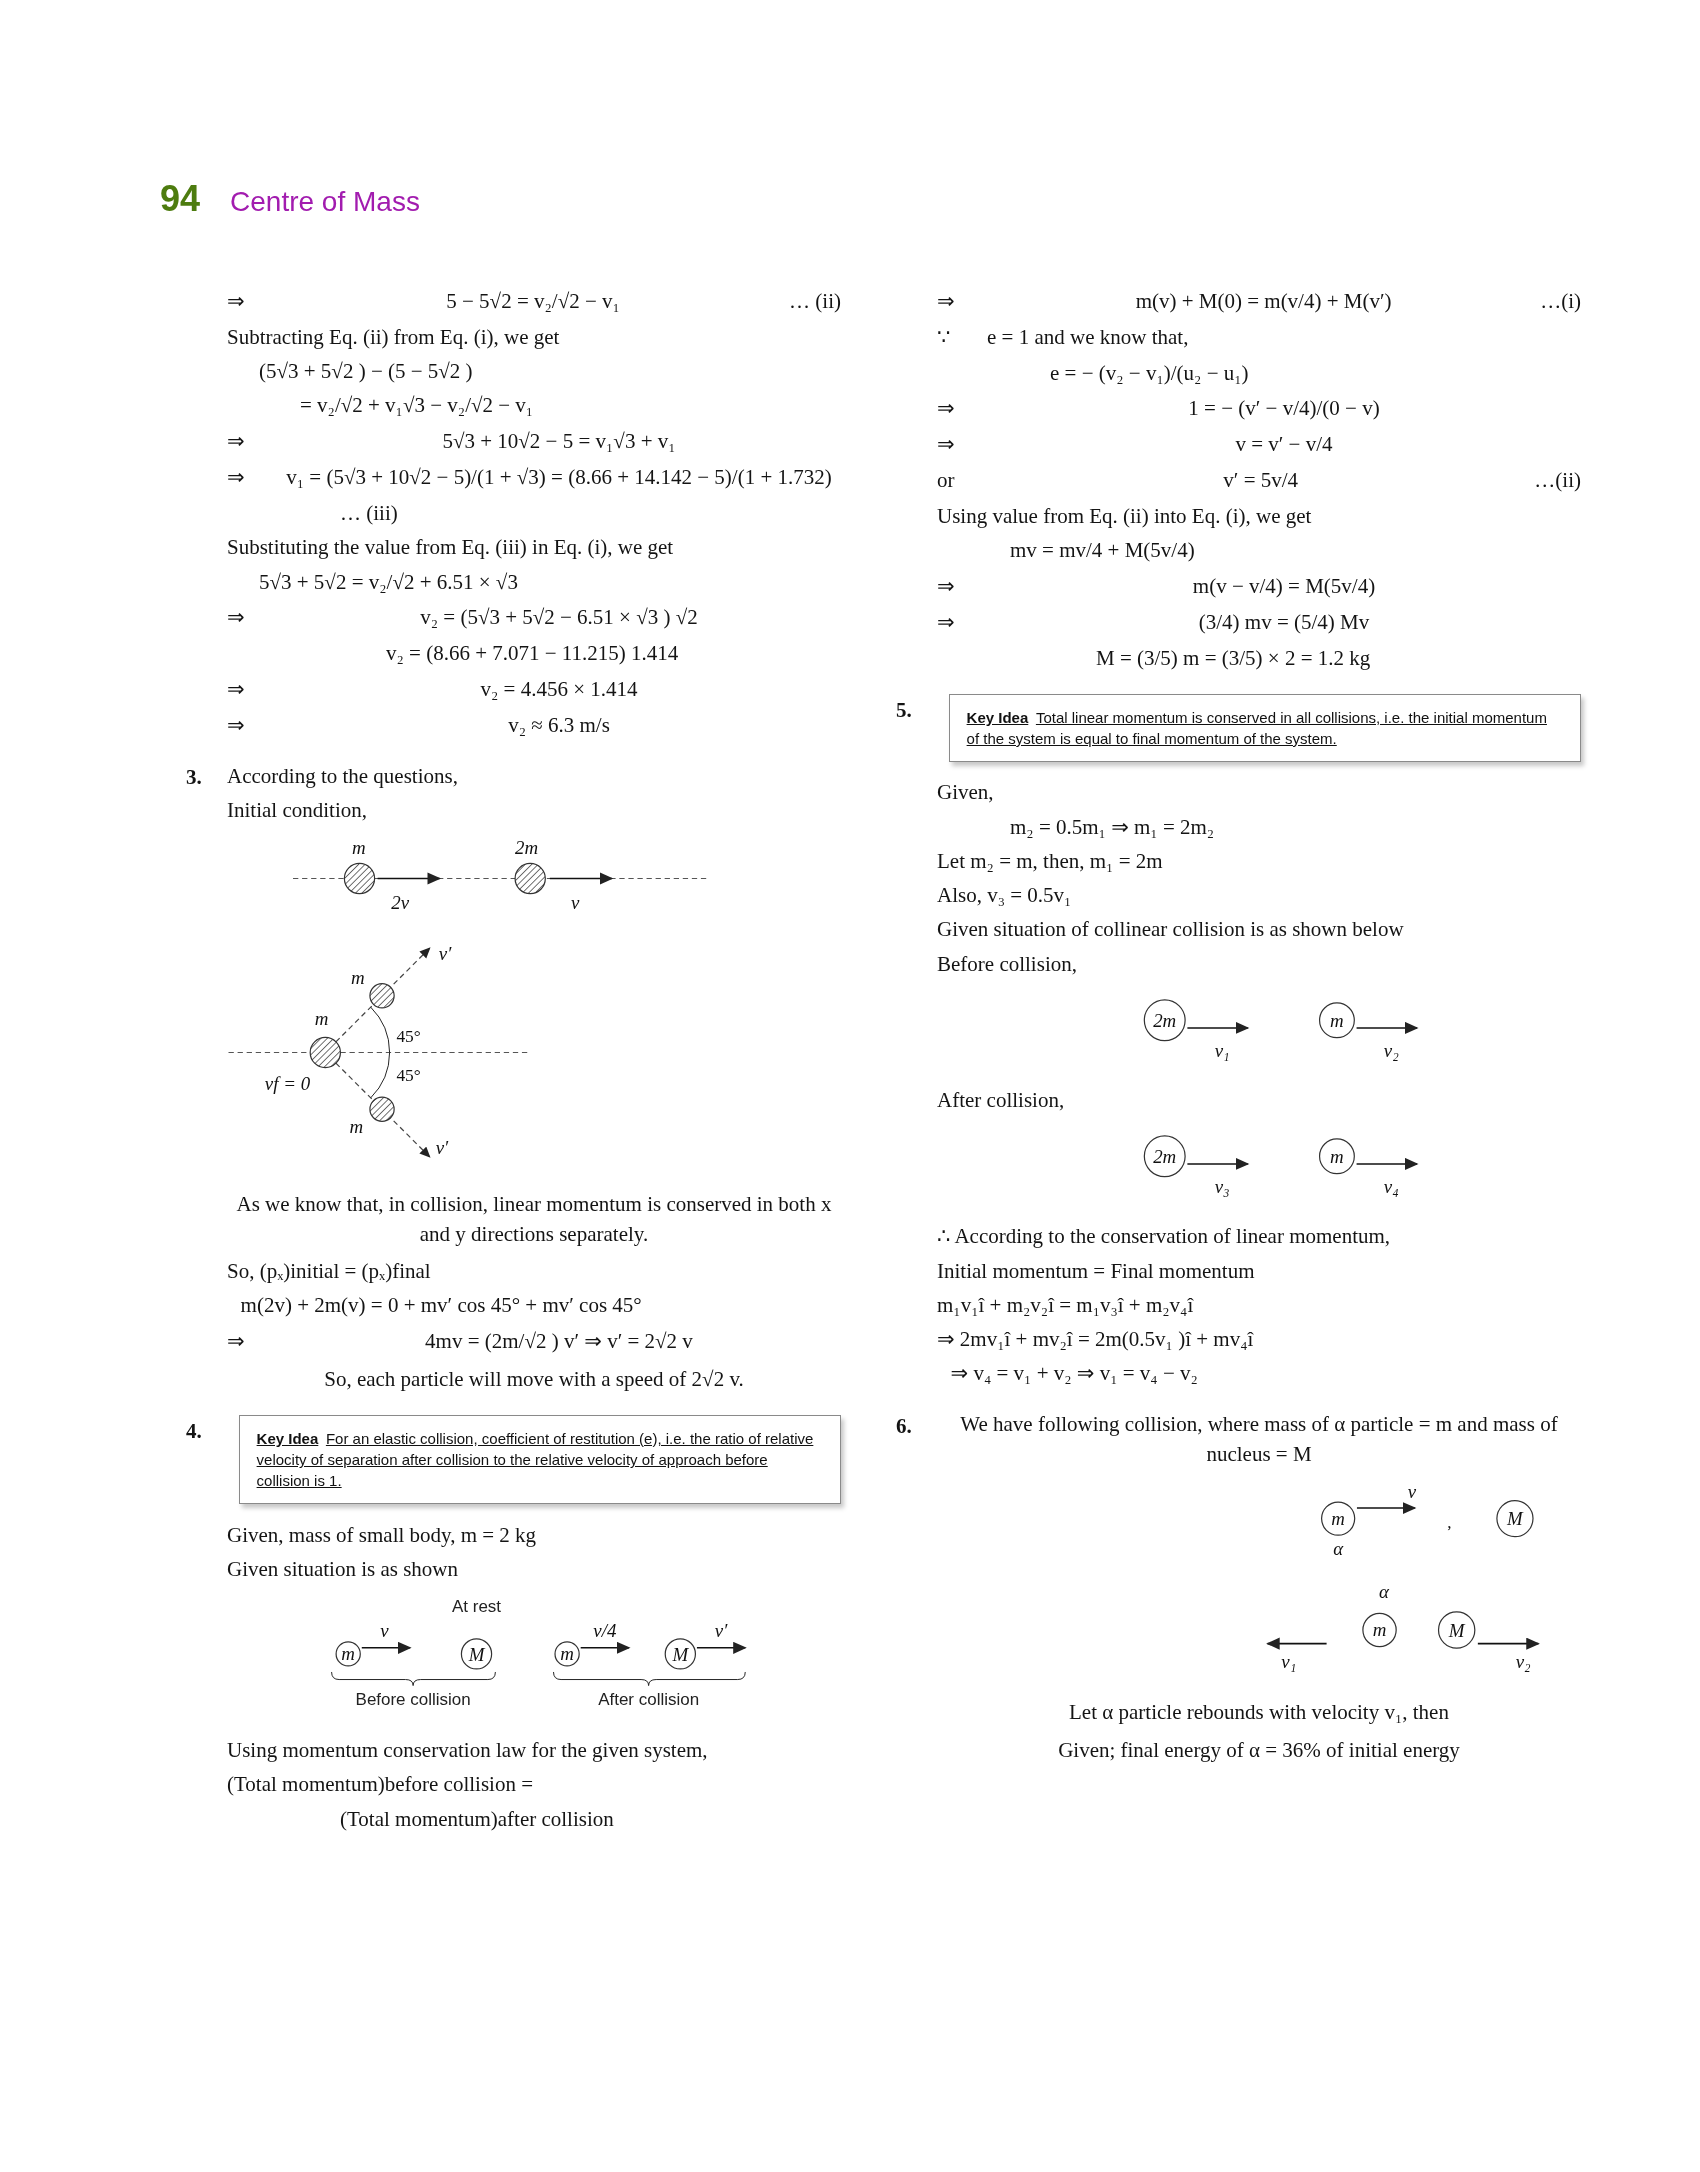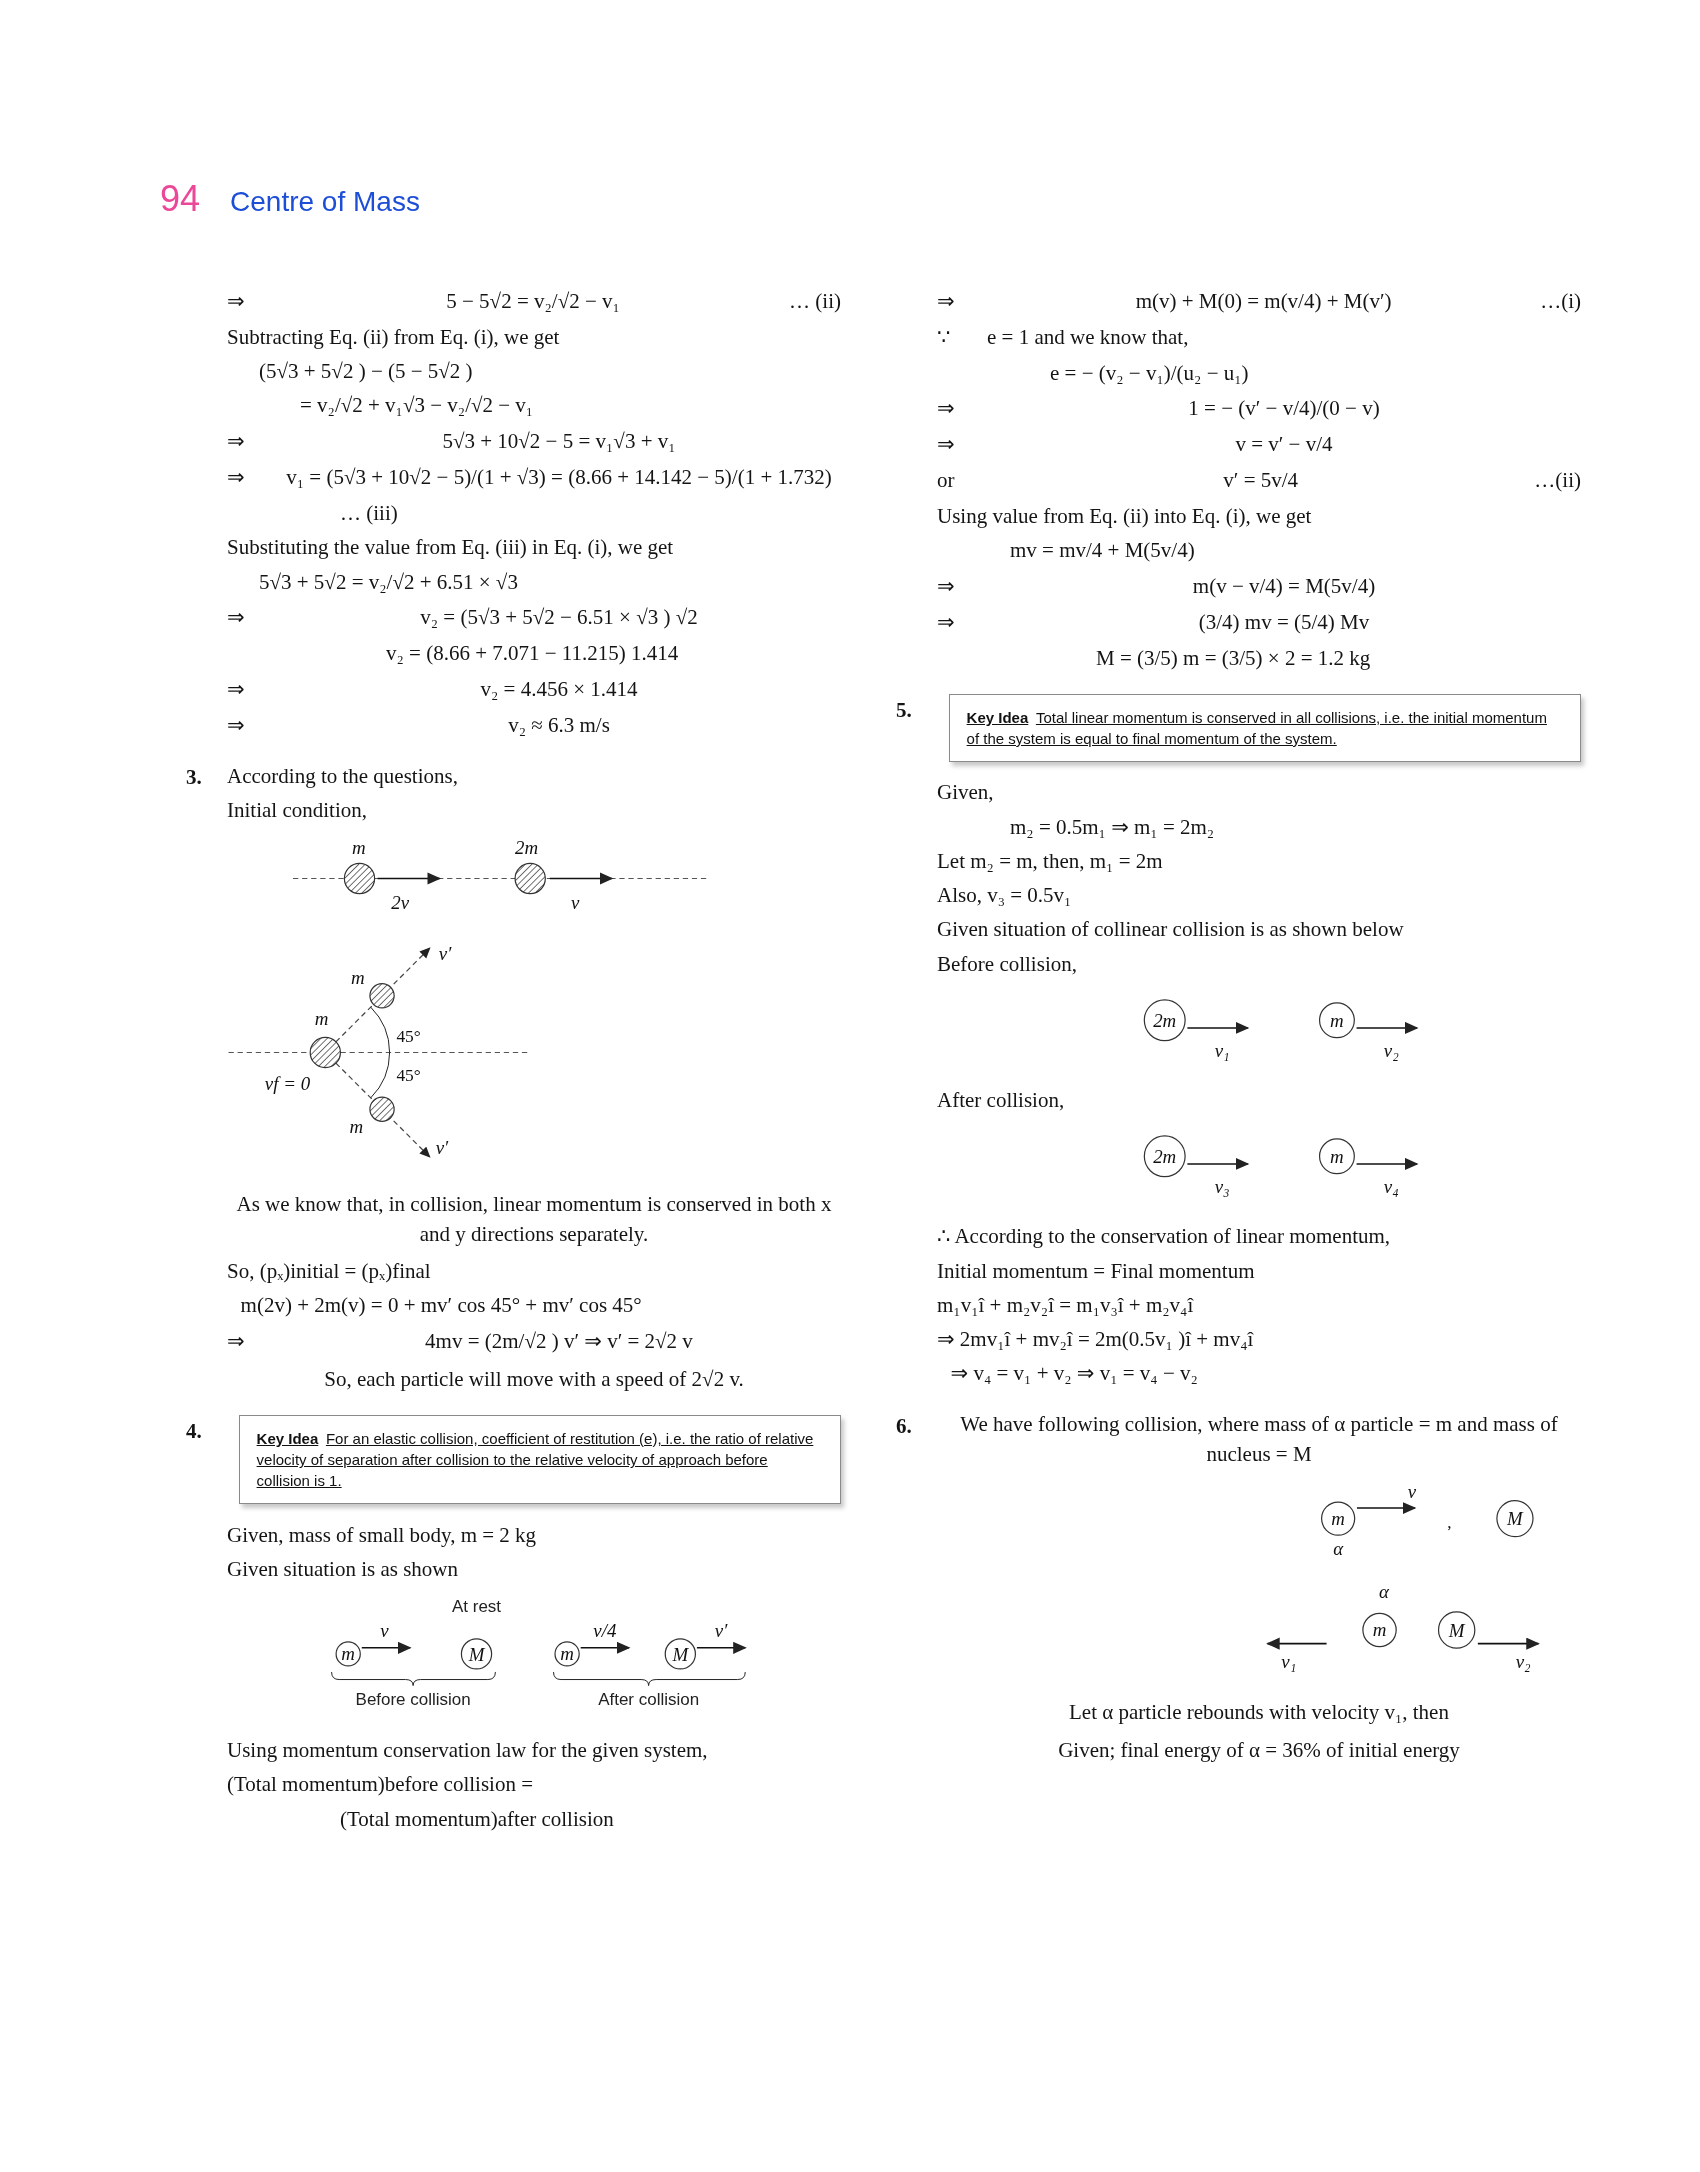--- a/index.html
+++ b/index.html
@@ -1,20 +1,20 @@
 <!DOCTYPE html>
 <html style="font-size:12px"><head>
 <meta charset="utf-8">
 <style>
   html,body{margin:0;padding:0;background:#e9e9e9;}
   .page{position:relative;width:1700px;height:2172px;background:#ffffff;
         font-family:"Liberation Serif",serif;color:#141414;overflow:hidden;}
   .header{position:absolute;top:178px;left:160px;display:flex;align-items:baseline;gap:30px;}
-  .pagenum{font-family:"Liberation Sans",sans-serif;font-size:36px;font-weight:400;color:#ec4899;}
-  .pagetitle{font-family:"Liberation Sans",sans-serif;font-size:28px;color:#1d4ed8;}
+  .pagenum{font-family:"Liberation Sans",sans-serif;font-size:36px;font-weight:700;color:#4d7c0f;}
+  .pagetitle{font-family:"Liberation Sans",sans-serif;font-size:28px;color:#a21caf;}
   .col{position:absolute;top:281px;font-size:21px;line-height:1.42;}
   .col.left{left:227px;width:614px;}
   .col.right{left:937px;width:644px;}
   .tline{margin:4.5px 0;}
   .para{margin:7.6px 0;text-align:center;}
   .mline{display:flex;align-items:baseline;margin:6px 0;}
   .marker{flex:0 0 50px;}
   .eq{flex:1;text-align:center;}
   .eq.al{text-align:left;}
   .tag{flex:0 0 auto;}

